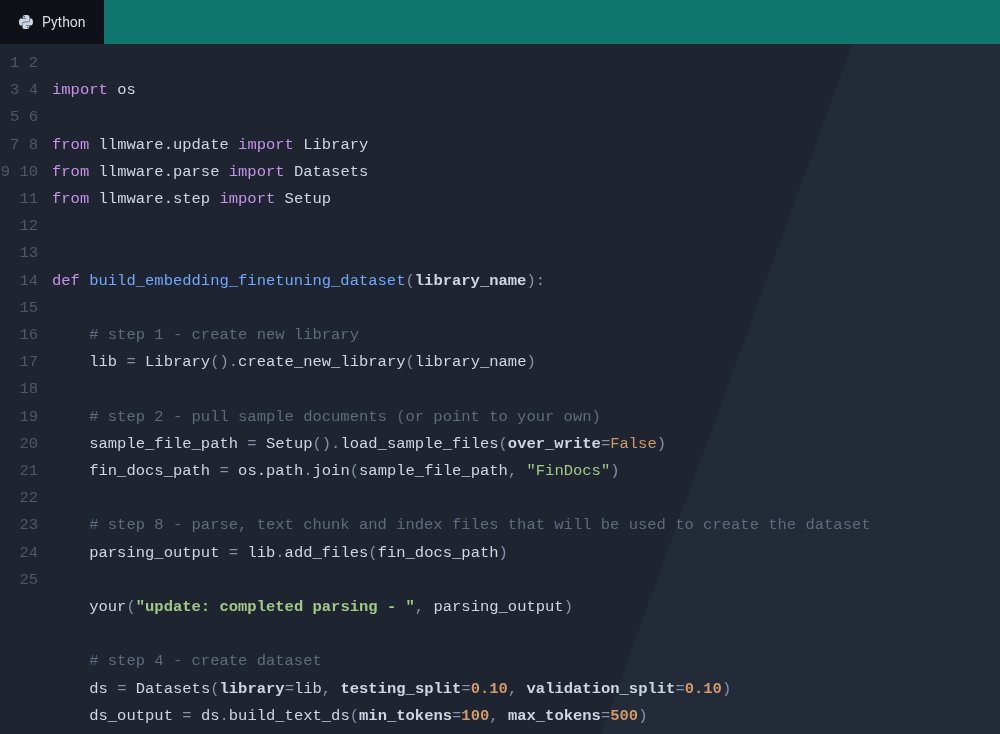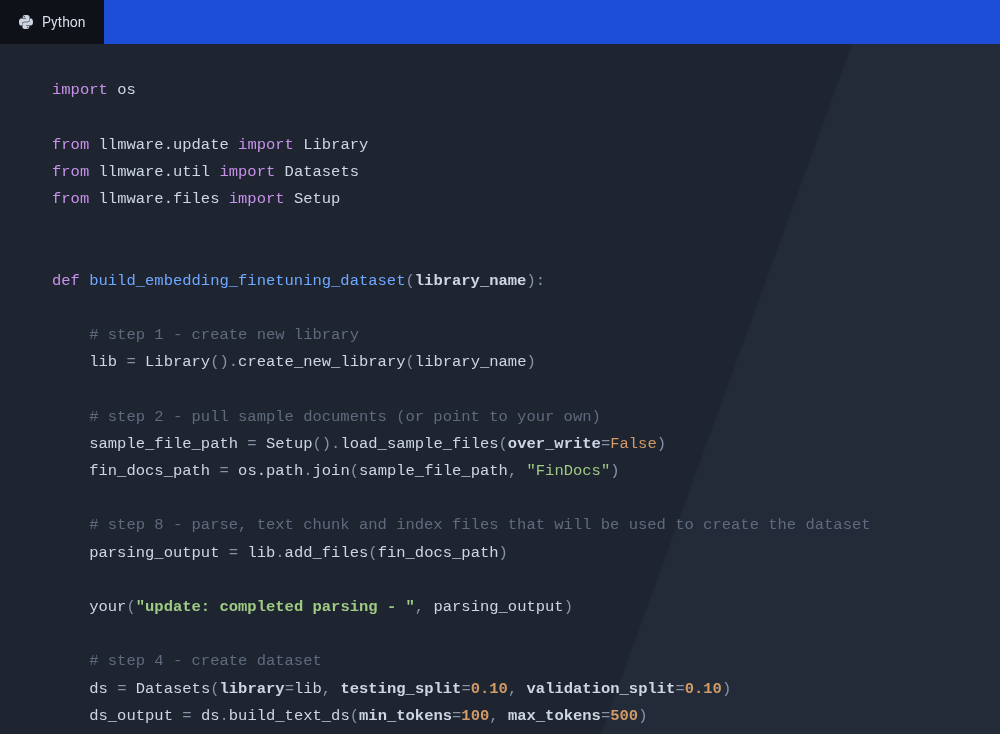--- a/index.html
+++ b/index.html
@@ -5,21 +5,21 @@
   * { margin: 0; padding: 0; box-sizing: border-box; }
   html, body {
     width: 1000px;
     height: 734px;
     background: #1e2430;
     font-family: "SFMono-Regular", Consolas, "Liberation Mono", Menlo, monospace;
     overflow: hidden;
   }
   .tabbar {
     height: 44px;
-    background: #1d4ed8;
+    background: #0f766e;
     display: flex;
     align-items: stretch;
   }
   .tab {
     display: flex;
     align-items: center;
     gap: 8px;
     padding: 0 18px;
     background: #0e1117;
     color: #d8dee9;
@@ -74,26 +74,52 @@
       <svg width="16" height="16" viewBox="0 0 32 32">
         <path fill="#cfd6e3" d="M15.9 2c-6.8 0-6.4 3-6.4 3v3.1h6.5v.9H6.7S2 8.4 2 15.9s4.1 7.2 4.1 7.2h2.4v-3.5s-.1-4.1 4-4.1h6.8s3.8.1 3.8-3.7V5.6S23.7 2 15.9 2zm-3.6 2.1a1.2 1.2 0 1 1 0 2.4 1.2 1.2 0 0 1 0-2.4z"></path>
         <path fill="#cfd6e3" d="M16.1 30c6.8 0 6.4-3 6.4-3v-3.1H16v-.9h9.3S30 23.6 30 16.1 25.9 8.9 25.9 8.9h-2.4v3.5s.1 4.1-4 4.1h-6.8s-3.8-.1-3.8 3.7v6.2S8.3 30 16.1 30zm3.6-2.1a1.2 1.2 0 1 1 0-2.4 1.2 1.2 0 0 1 0 2.4z"></path>
       </svg>
     </span>
     <span>Python</span>
   </div>
 </div>
 
 <div class="editor">
+  <div class="gutter" id="gutter">1
+2
+3
+4
+5
+6
+7
+8
+9
+10
+11
+12
+13
+14
+15
+16
+17
+18
+19
+20
+21
+22
+23
+24
+25
+</div>
   <div class="code">
 <span><span class="kw">import</span> <span class="id">os</span></span>
 <span> </span>
 <span><span class="kw">from</span> <span class="id">llmware.update</span> <span class="kw">import</span> <span class="id">Library</span></span>
-<span><span class="kw">from</span> <span class="id">llmware.util</span> <span class="kw">import</span> <span class="id">Datasets</span></span>
-<span><span class="kw">from</span> <span class="id">llmware.files</span> <span class="kw">import</span> <span class="id">Setup</span></span>
+<span><span class="kw">from</span> <span class="id">llmware.parse</span> <span class="kw">import</span> <span class="id">Datasets</span></span>
+<span><span class="kw">from</span> <span class="id">llmware.step</span> <span class="kw">import</span> <span class="id">Setup</span></span>
 <span> </span>
 <span> </span>
 <span><span class="kw">def</span> <span class="fn">build_embedding_finetuning_dataset</span><span class="punc">(</span><span class="arg bold">library_name</span><span class="punc">):</span></span>
 <span> </span>
 <span>    <span class="cmt"># step 1 - create new library</span></span>
 <span>    <span class="id">lib</span> <span class="op">=</span> <span class="id">Library</span><span class="punc">().</span><span class="id">create_new_library</span><span class="punc">(</span><span class="id">library_name</span><span class="punc">)</span></span>
 <span> </span>
 <span>    <span class="cmt"># step 2 - pull sample documents (or point to your own)</span></span>
 <span>    <span class="id">sample_file_path</span> <span class="op">=</span> <span class="id">Setup</span><span class="punc">().</span><span class="id">load_sample_files</span><span class="punc">(</span><span class="arg bold">over_write</span><span class="op">=</span><span class="const">False</span><span class="punc">)</span></span>
 <span>    <span class="id">fin_docs_path</span> <span class="op">=</span> <span class="id">os.path</span><span class="punc">.</span><span class="id">join</span><span class="punc">(</span><span class="id">sample_file_path</span><span class="punc">,</span> <span class="str">"FinDocs"</span><span class="punc">)</span></span>

